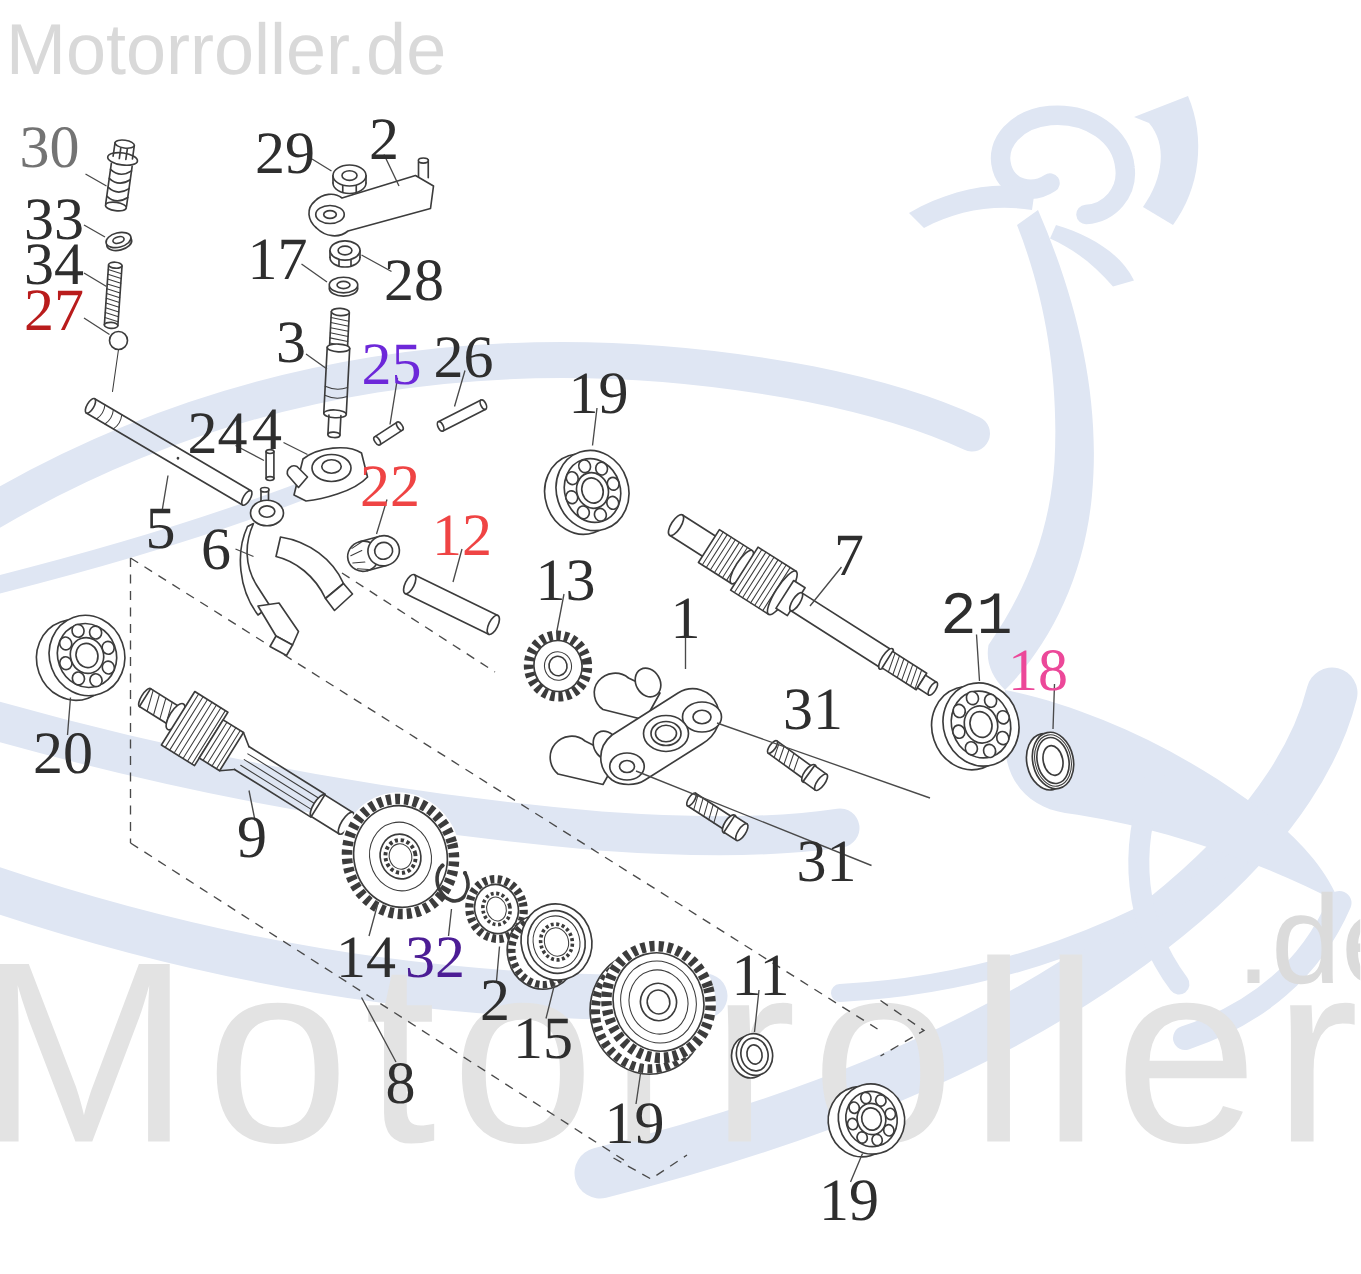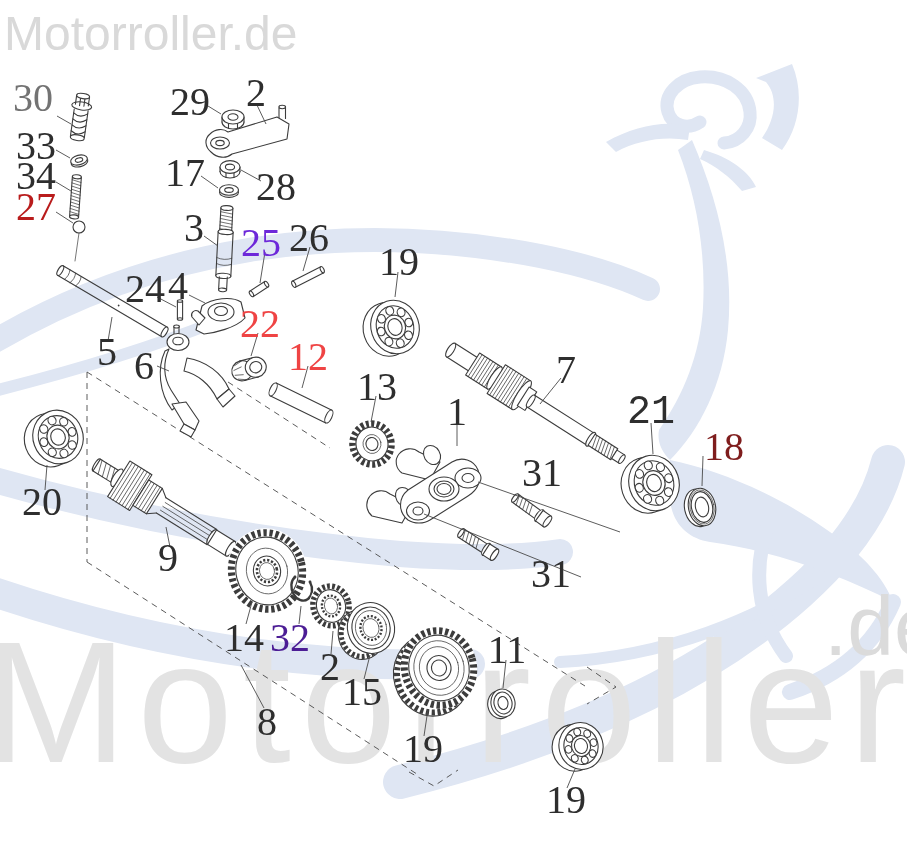--- a/index.html
+++ b/index.html
@@ -423,21 +423,21 @@
       <div class="part-label" style="left: 399px; top: 262px; color: rgb(46, 46, 46);">19</div>
       <div class="part-label" style="left: 145px; top: 289px; color: rgb(46, 46, 46);">24</div>
       <div class="part-label" style="left: 178px; top: 286px; color: rgb(46, 46, 46);">4</div>
       <div class="part-label" style="left: 107px; top: 352px; color: rgb(46, 46, 46);">5</div>
       <div class="part-label" style="left: 144px; top: 366px; color: rgb(46, 46, 46);">6</div>
       <div class="part-label" style="left: 260px; top: 324px; color: #ef4444;">22</div>
       <div class="part-label" style="left: 308px; top: 357px; color: #ef4444;">12</div>
       <div class="part-label" style="left: 377px; top: 387px; color: rgb(46, 46, 46);">13</div>
       <div class="part-label" style="left: 566px; top: 370px; color: rgb(46, 46, 46);">7</div>
       <div class="part-label" style="left: 651px; top: 413px; color: rgb(46, 46, 46); font-family: Liberation Mono, monospace;">21</div>
-      <div class="part-label" style="left: 724px; top: 447px; color: #7f1d1d; font-family: Liberation Serif, serif;">18</div>
+      <div class="part-label" style="left: 692px; top: 447px; color: #ec4899; font-family: Liberation Serif, serif;">18</div>
       <div class="part-label" style="left: 457px; top: 412px; color: rgb(46, 46, 46);">1</div>
       <div class="part-label" style="left: 542px; top: 473px; color: rgb(46, 46, 46);">31</div>
       <div class="part-label" style="left: 551px; top: 574px; color: rgb(46, 46, 46);">31</div>
       <div class="part-label" style="left: 42px; top: 502px; color: rgb(46, 46, 46);">20</div>
       <div class="part-label" style="left: 168px; top: 558px; color: rgb(46, 46, 46);">9</div>
       <div class="part-label" style="left: 244px; top: 638px; color: rgb(46, 46, 46);">14</div>
       <div class="part-label" style="left: 290px; top: 638px; color: #4c1d95;">32</div>
       <div class="part-label" style="left: 330px; top: 667px; color: rgb(46, 46, 46);">2</div>
       <div class="part-label" style="left: 362px; top: 692px; color: rgb(46, 46, 46);">15</div>
       <div class="part-label" style="left: 267px; top: 722px; color: rgb(46, 46, 46);">8</div>

